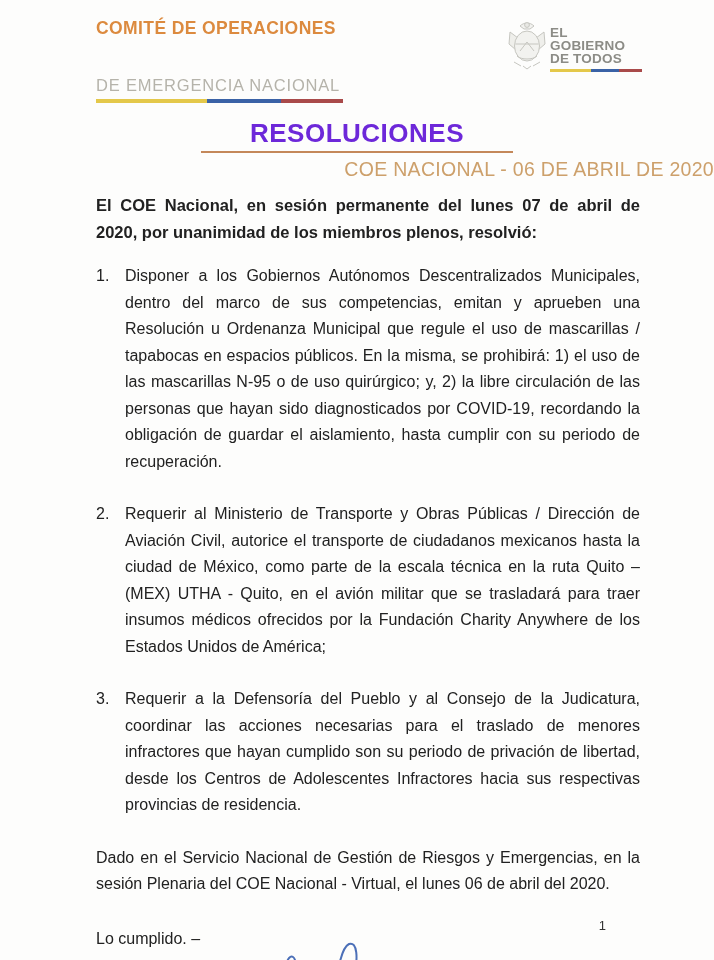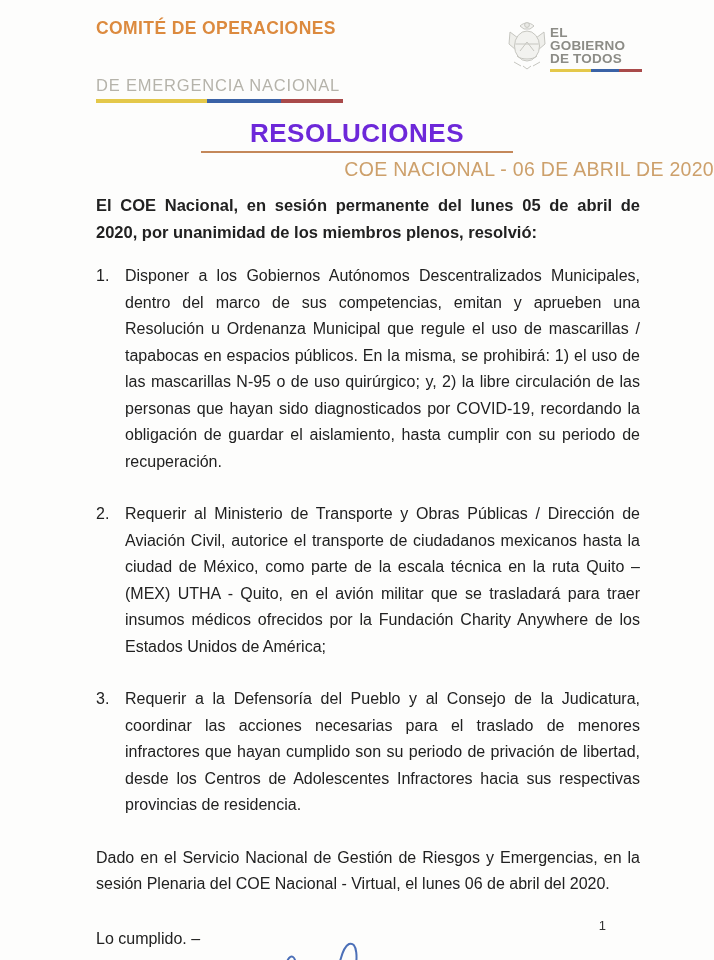--- a/index.html
+++ b/index.html
@@ -172,21 +172,21 @@
     </div>
   </div>
 
   <div class="title-wrap">
     <div class="doc-title">RESOLUCIONES</div>
     <div class="title-rule"></div>
     <div class="doc-subtitle">COE NACIONAL - 06 DE ABRIL DE 2020</div>
   </div>
 
   <div class="content">
-    <p class="intro">El COE Nacional, en sesión permanente del lunes 05 de abril de 2020, por unanimidad de los miembros plenos, resolvió:</p>
+    <p class="intro">El COE Nacional, en sesión permanente del lunes 07 de abril de 2020, por unanimidad de los miembros plenos, resolvió:</p>
 
     <div class="res-list">
       <div class="res-item">
         <span class="res-num">1.</span>
         <span class="res-text">Disponer a los Gobiernos Autónomos Descentralizados Municipales, dentro del marco de sus competencias, emitan y aprueben una Resolución u Ordenanza Municipal que regule el uso de mascarillas / tapabocas en espacios públicos. En la misma, se prohibirá: 1) el uso de las mascarillas N-95 o de uso quirúrgico; y, 2) la libre circulación de las personas que hayan sido diagnosticados por COVID-19, recordando la obligación de guardar el aislamiento, hasta cumplir con su periodo de recuperación.</span>
       </div>
       <div class="res-item">
         <span class="res-num">2.</span>
         <span class="res-text">Requerir al Ministerio de Transporte y Obras Públicas / Dirección de Aviación Civil, autorice el transporte de ciudadanos mexicanos hasta la ciudad de México, como parte de la escala técnica en la ruta Quito – (MEX) UTHA - Quito, en el avión militar que se trasladará para traer insumos médicos ofrecidos por la Fundación Charity Anywhere de los Estados Unidos de América;</span>
       </div>

